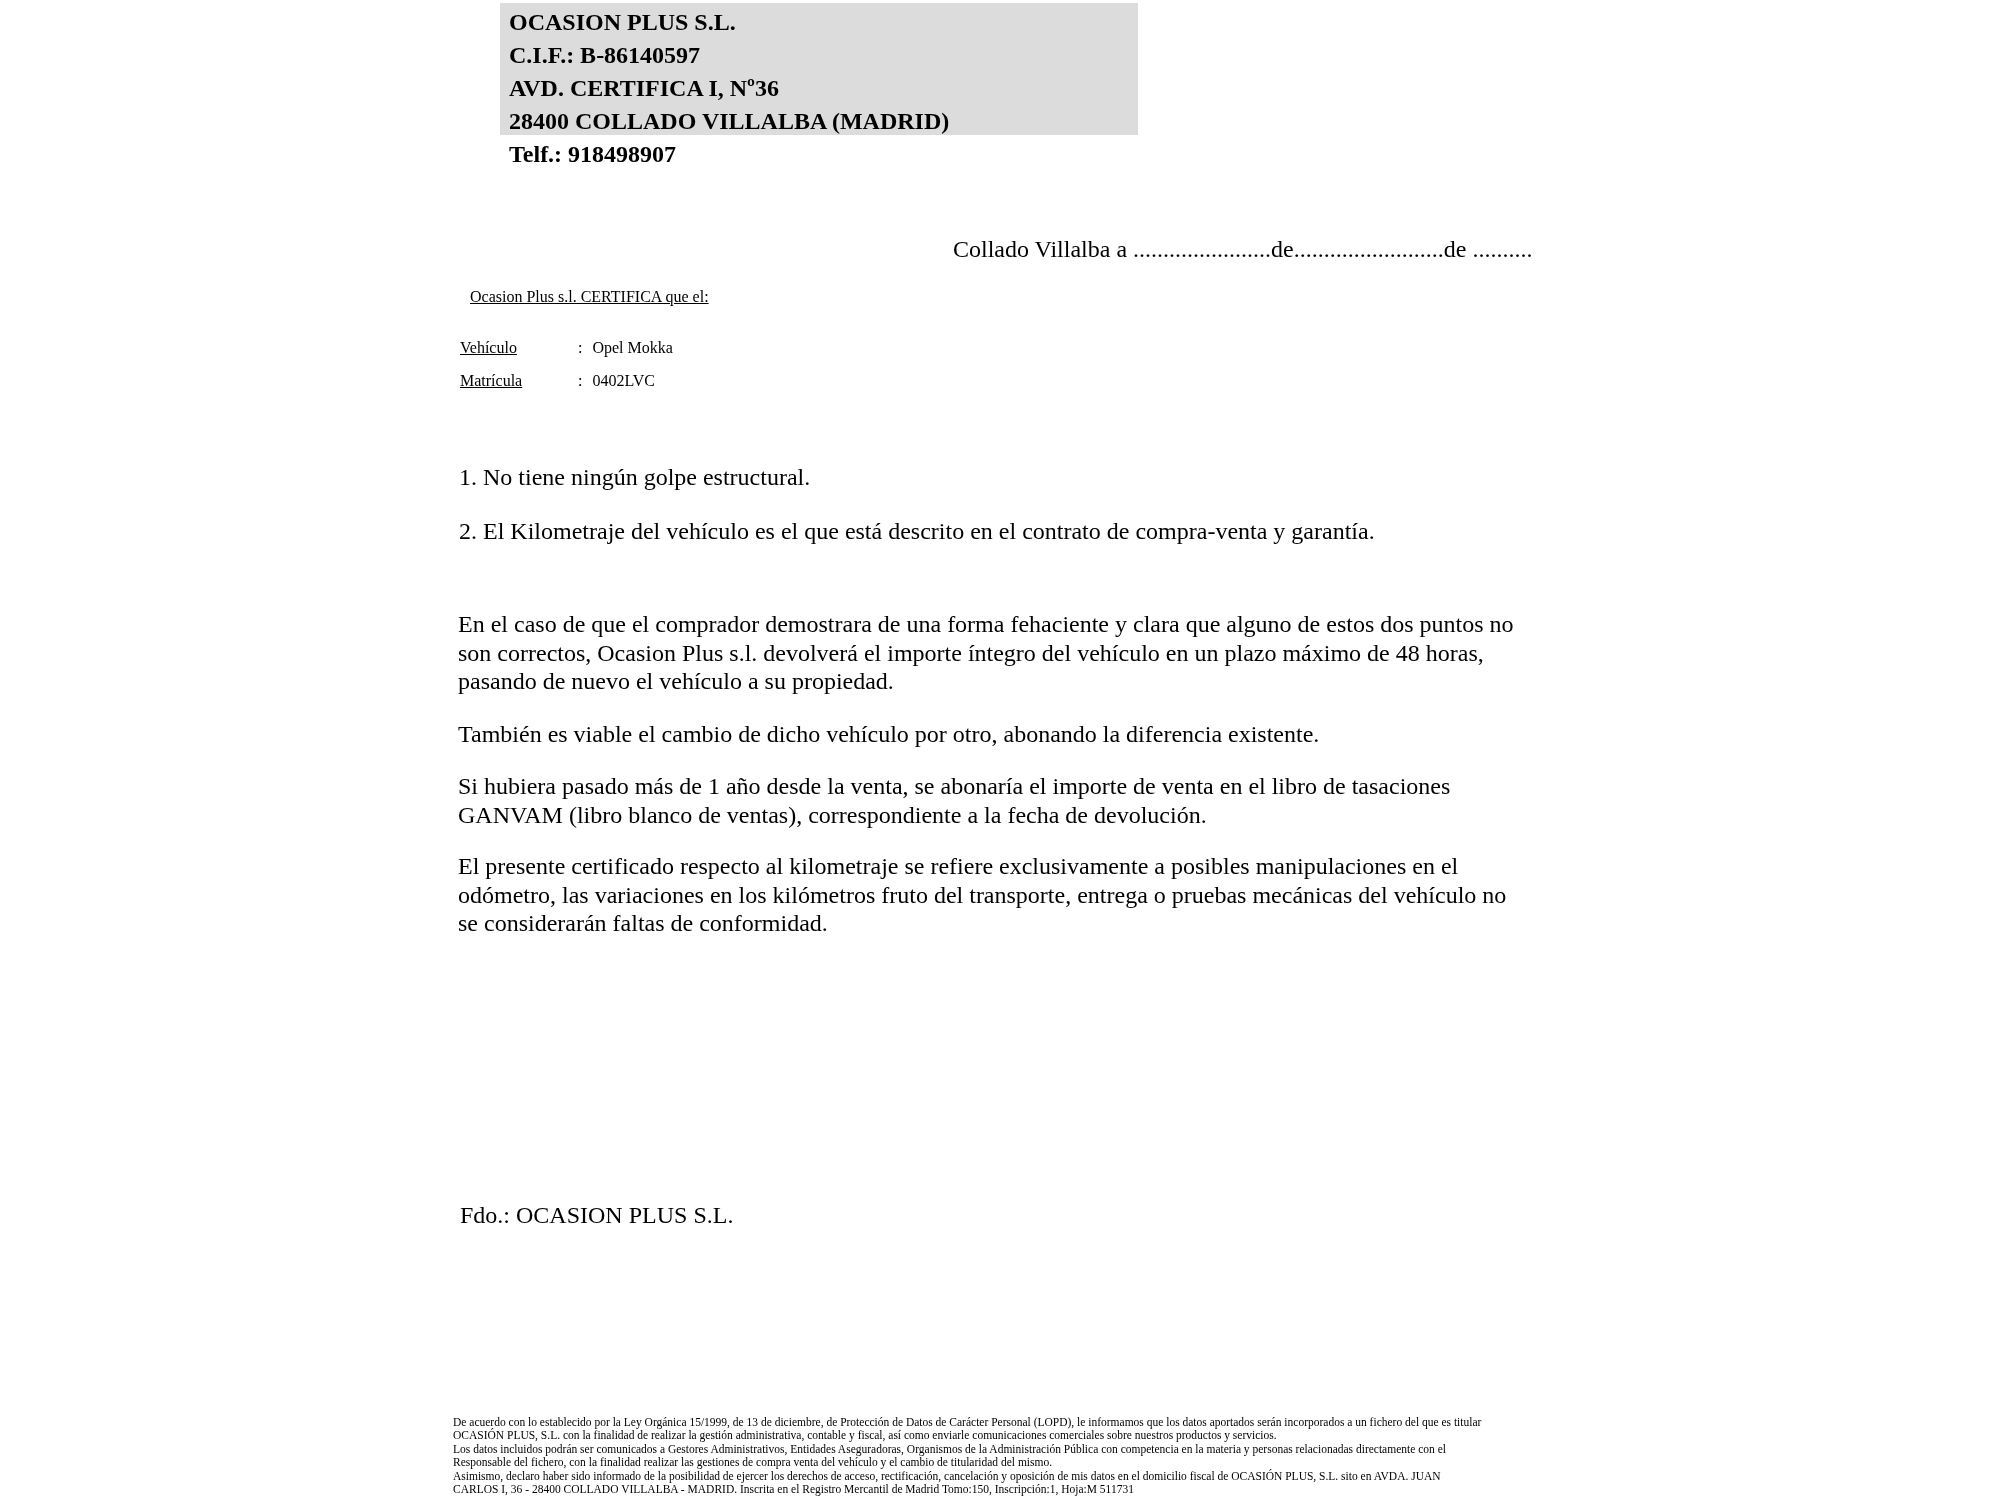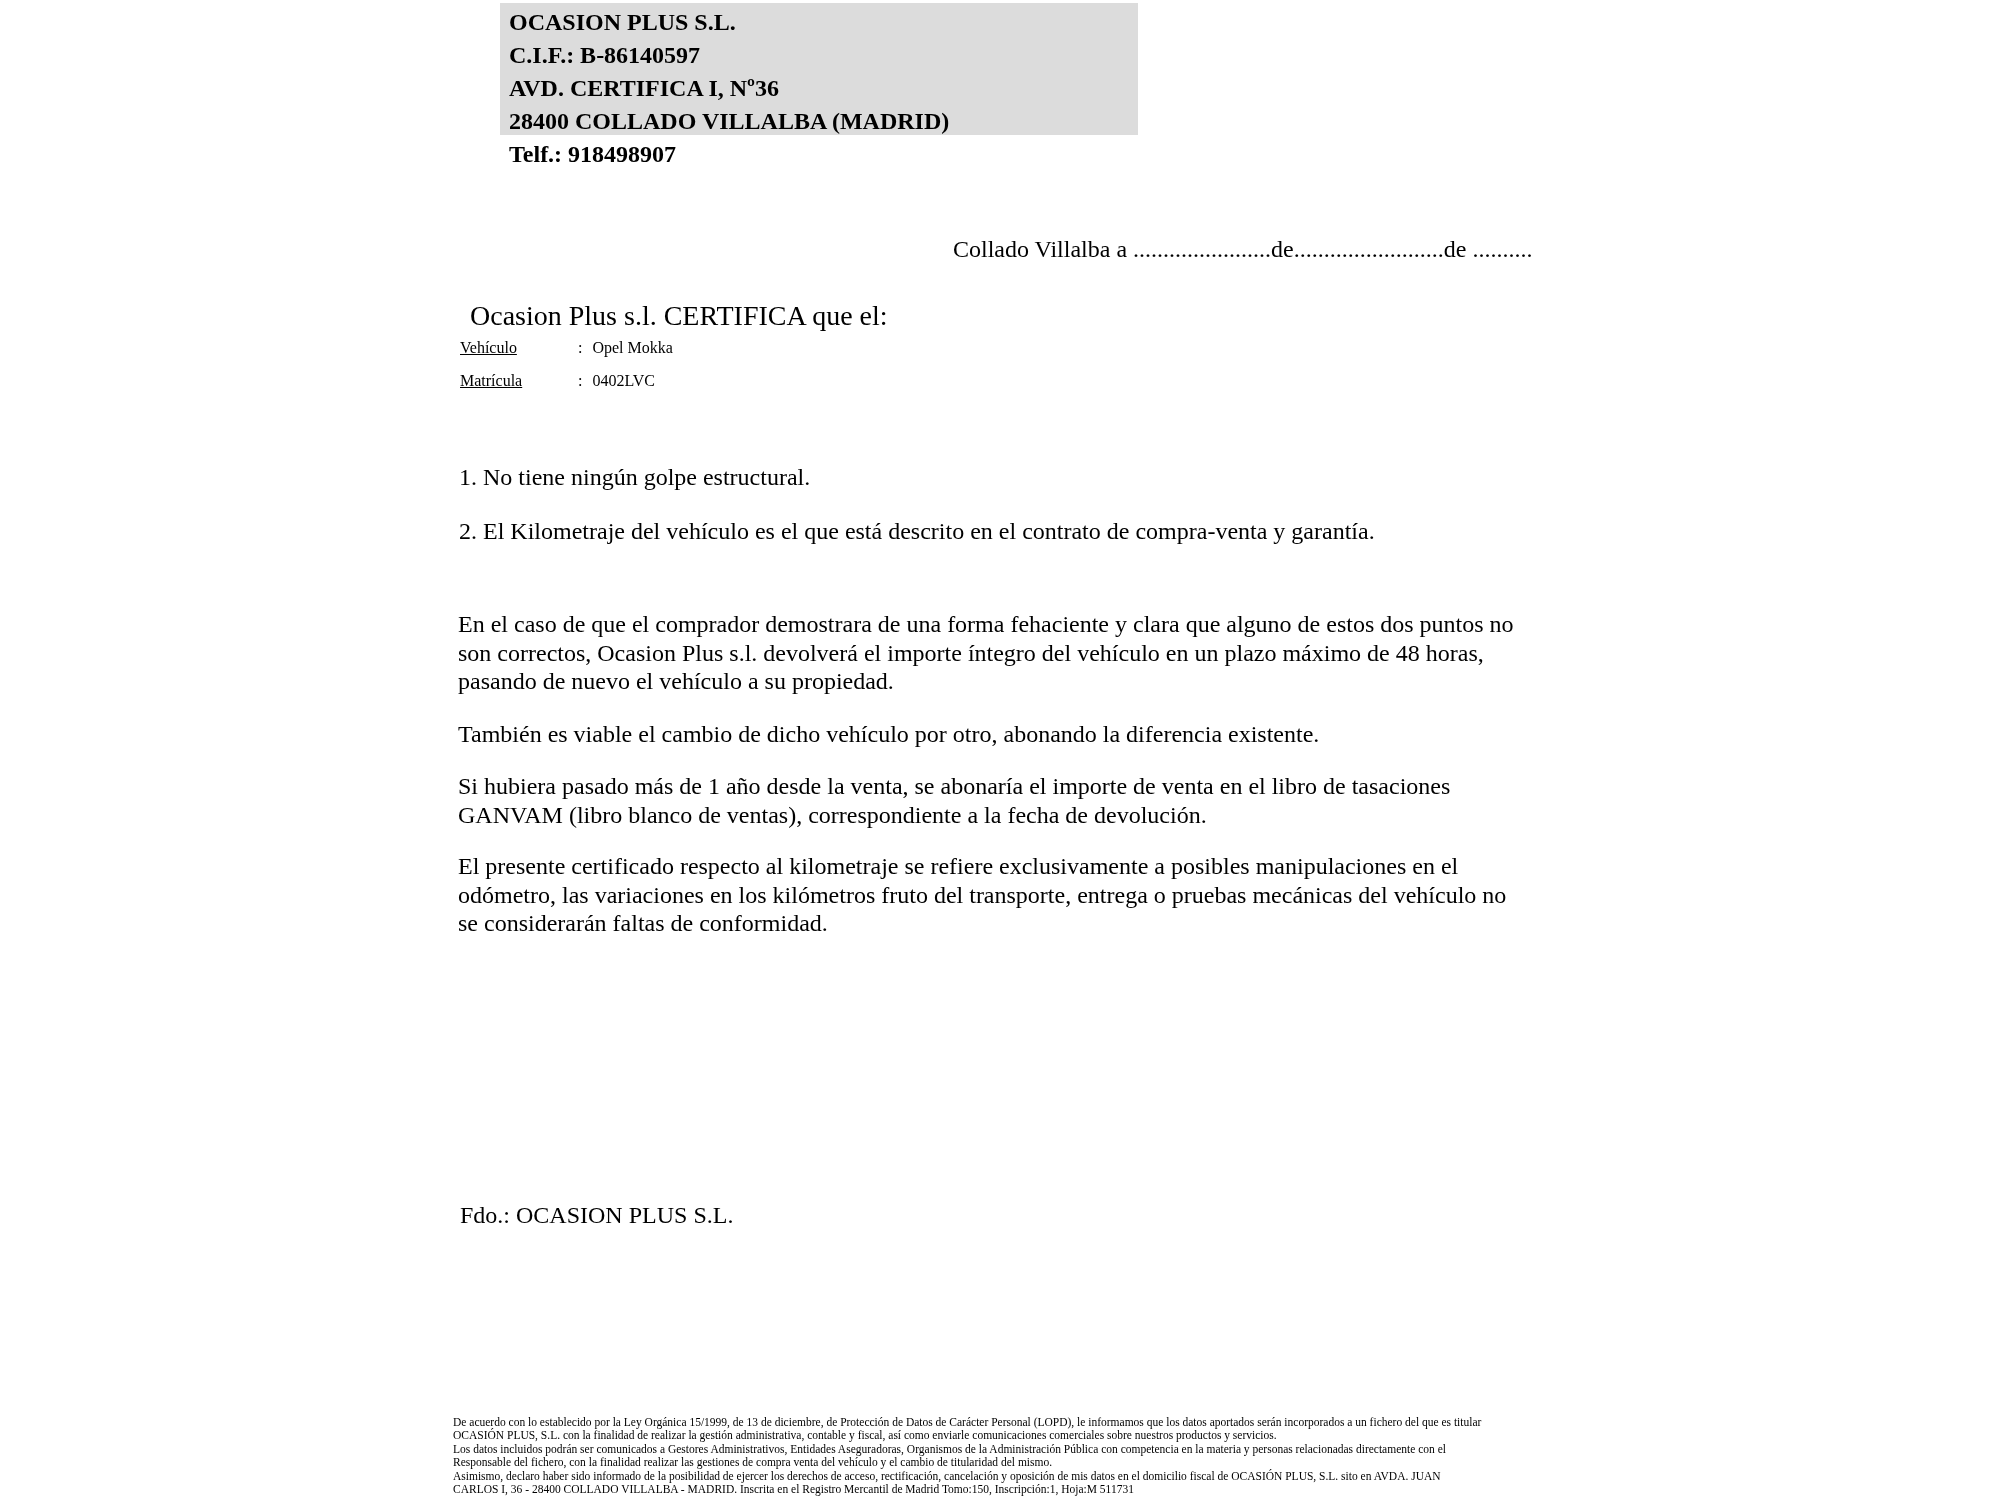--- a/index.html
+++ b/index.html
@@ -36,23 +36,24 @@
   .date-line {
     position: absolute;
     left: 953px;
     top: 236px;
     font-size: 24px;
     white-space: nowrap;
   }
   .cert-intro {
     position: absolute;
     left: 470px;
-    top: 300px;
-    font-size: 28px;
+    top: 288px;
+    font-size: 16px;
     white-space: nowrap;
+    text-decoration: underline;
   }
   .cert-fields {
     position: absolute;
     left: 460px;
     top: 331px;
     font-size: 16px;
   }
   .cert-row {
     display: flex;
     line-height: 33px;

